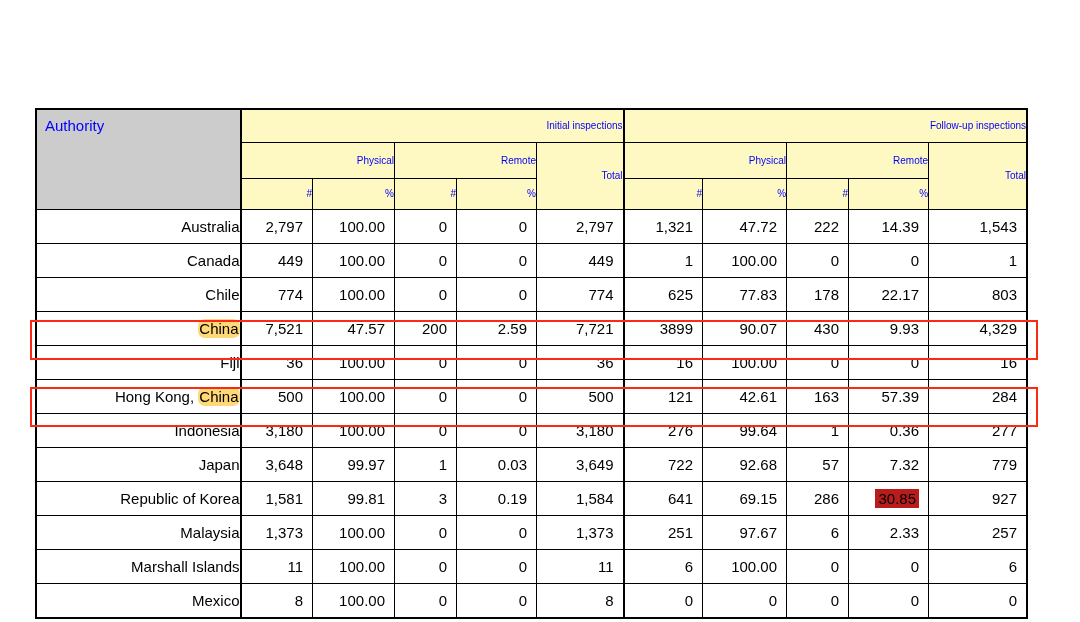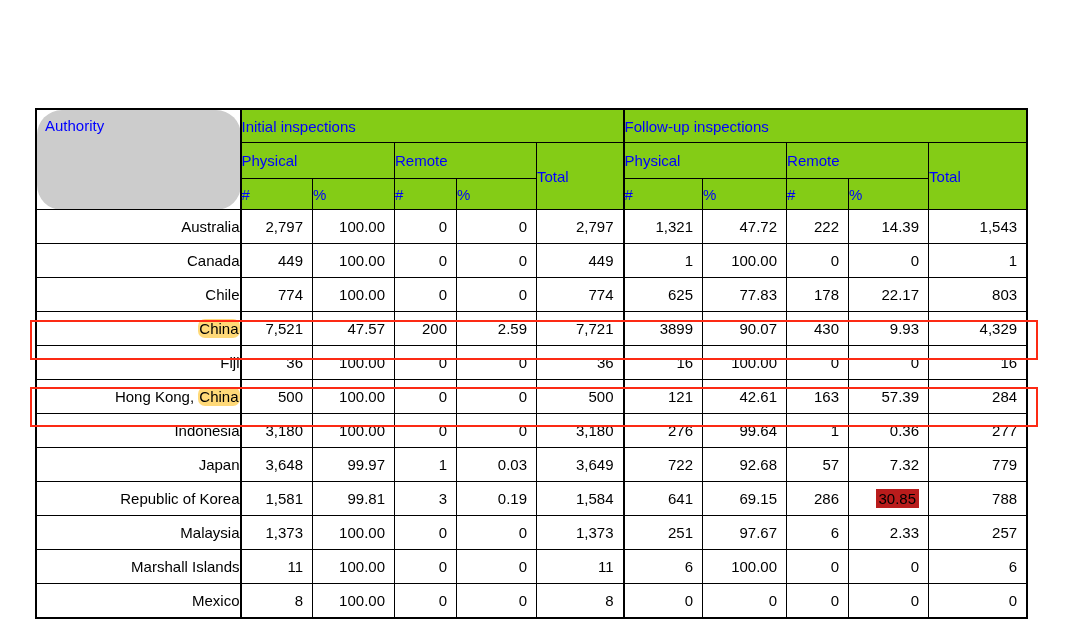--- a/index.html
+++ b/index.html
@@ -58,36 +58,35 @@
     line-height: 1;
   }
 
   
   table.pst {
     outline: 2px solid #000000;
     outline-offset: -1px;
   }
 
   .hdr {
-    background: #84cc16;
+    background: #fef9c3;
     color: #0000ff;
     font-weight: bold;
-    text-align: left;
-    font-size: 15px;
+    text-align: right;
+    font-size: 10px;
   }
 
   .hdr-auth {
     background: #cccccc;
     color: #0000ff;
     font-weight: bold;
     text-align: left;
     vertical-align: top;
     padding: 8px 0 0 8px !important;
     font-size: 15px;
-    border-radius: 25px;
   }
 
   .h-row1 { height: 33px; }
   .h-row2 { height: 36px; }
   .h-row3 { height: 31px; }
 
   td.name {
     text-align: right;
     padding: 0 0 0 7px !important;
     height: 33px;
@@ -287,21 +286,21 @@
             <td class="name"><span>Republic of Korea</span></td>
             <td class="num grp-edge-l"><span>1,581</span></td>
             <td class="num"><span>99.81</span></td>
             <td class="num"><span>3</span></td>
             <td class="num"><span>0.19</span></td>
             <td class="num"><span>1,584</span></td>
             <td class="num grp-edge-l"><span>641</span></td>
             <td class="num"><span>69.15</span></td>
             <td class="num"><span>286</span></td>
             <td class="num"><span class="hl-blue">30.85</span></td>
-            <td class="num"><span>788</span></td>
+            <td class="num"><span>927</span></td>
           </tr>
           <tr>
             <td class="name"><span>Malaysia</span></td>
             <td class="num grp-edge-l"><span>1,373</span></td>
             <td class="num"><span>100.00</span></td>
             <td class="num"><span>0</span></td>
             <td class="num"><span>0</span></td>
             <td class="num"><span>1,373</span></td>
             <td class="num grp-edge-l"><span>251</span></td>
             <td class="num"><span>97.67</span></td>

